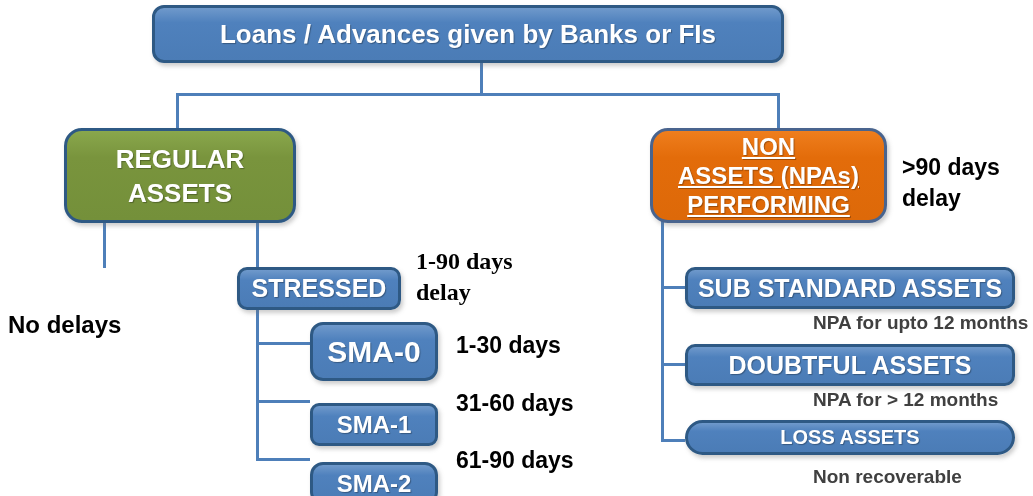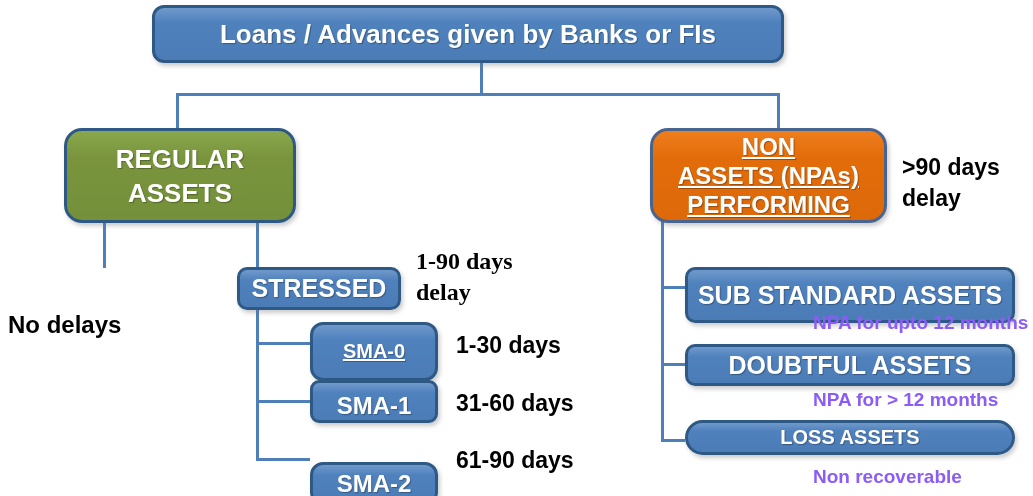--- a/index.html
+++ b/index.html
@@ -22,31 +22,31 @@
     background:linear-gradient(180deg,#89a74c 0%,#79943d 30%,#74903a 100%);
     border:3px solid #2e5984;
   }
   .orange {
     background:linear-gradient(180deg,#ef7e1d 0%,#e36c0a 30%,#dd6909 100%);
     border:3px solid #49648e;
     text-decoration:underline;
   }
   .line { position:absolute; background:#4e7fb9; }
   .note { position:absolute; color:#000000; font-weight:bold; white-space:nowrap; }
-  .note-sm { position:absolute; color:#8b5cf6; font-weight:600; white-space:nowrap; }
+  .note-sm { position:absolute; color:#404040; font-weight:600; white-space:nowrap; }
 
   #box-root      { left:152px; top:5px;   width:632px; height:58px; border-radius:12px; font-size:26px; }
   #box-standard  { left:64px;  top:128px; width:232px; height:95px; border-radius:18px; font-size:26px; line-height:34px; }
   #box-npa       { left:650px; top:128px; width:237px; height:95px; border-radius:18px; font-size:24px; line-height:29px; }
   #box-regular   { left:14px;  top:267px; width:165px; height:43px; border-radius:10px; font-size:25px; }
   #box-stressed  { left:237px; top:267px; width:164px; height:43px; border-radius:10px; font-size:25px; }
-  #box-sma0      { left:310px; top:322px; width:128px; height:59px; border-radius:13px; font-size:20px;text-decoration:underline; }
-  #box-sma1      { left:310px; top:380px; width:128px; height:43px; border-radius:9px; font-size:24px;justify-content:flex-end; }
+  #box-sma0      { left:310px; top:322px; width:128px; height:59px; border-radius:13px; font-size:30px; }
+  #box-sma1      { left:310px; top:403px; width:128px; height:43px; border-radius:9px; font-size:24px; }
   #box-sma2      { left:310px; top:462px; width:128px; height:43px; border-radius:13px; font-size:24px; }
-  #box-substandard { left:685px; top:267px; width:330px; height:56px; border-radius:10px; font-size:25px; }
+  #box-substandard { left:685px; top:267px; width:330px; height:42px; border-radius:10px; font-size:25px; }
   #box-doubtful    { left:685px; top:344px; width:330px; height:42px; border-radius:10px; font-size:25px; }
   #box-loss        { left:685px; top:420px; width:330px; height:35px; border-radius:18px; font-size:20px; }
 
   #v-root        { left:480px; top:63px;  width:3px;  height:32px; }
   #h-main        { left:176px; top:93px;  width:604px; height:3px; }
   #v-left        { left:176px; top:93px;  width:3px;  height:36px; }
   #v-right       { left:777px; top:93px;  width:3px;  height:36px; }
   #v-regular     { left:103px; top:221px; width:3px;  height:47px; }
   #v-stressed    { left:256px; top:221px; width:3px;  height:47px; }
   #v-sma         { left:256px; top:309px; width:3px;  height:152px; }

